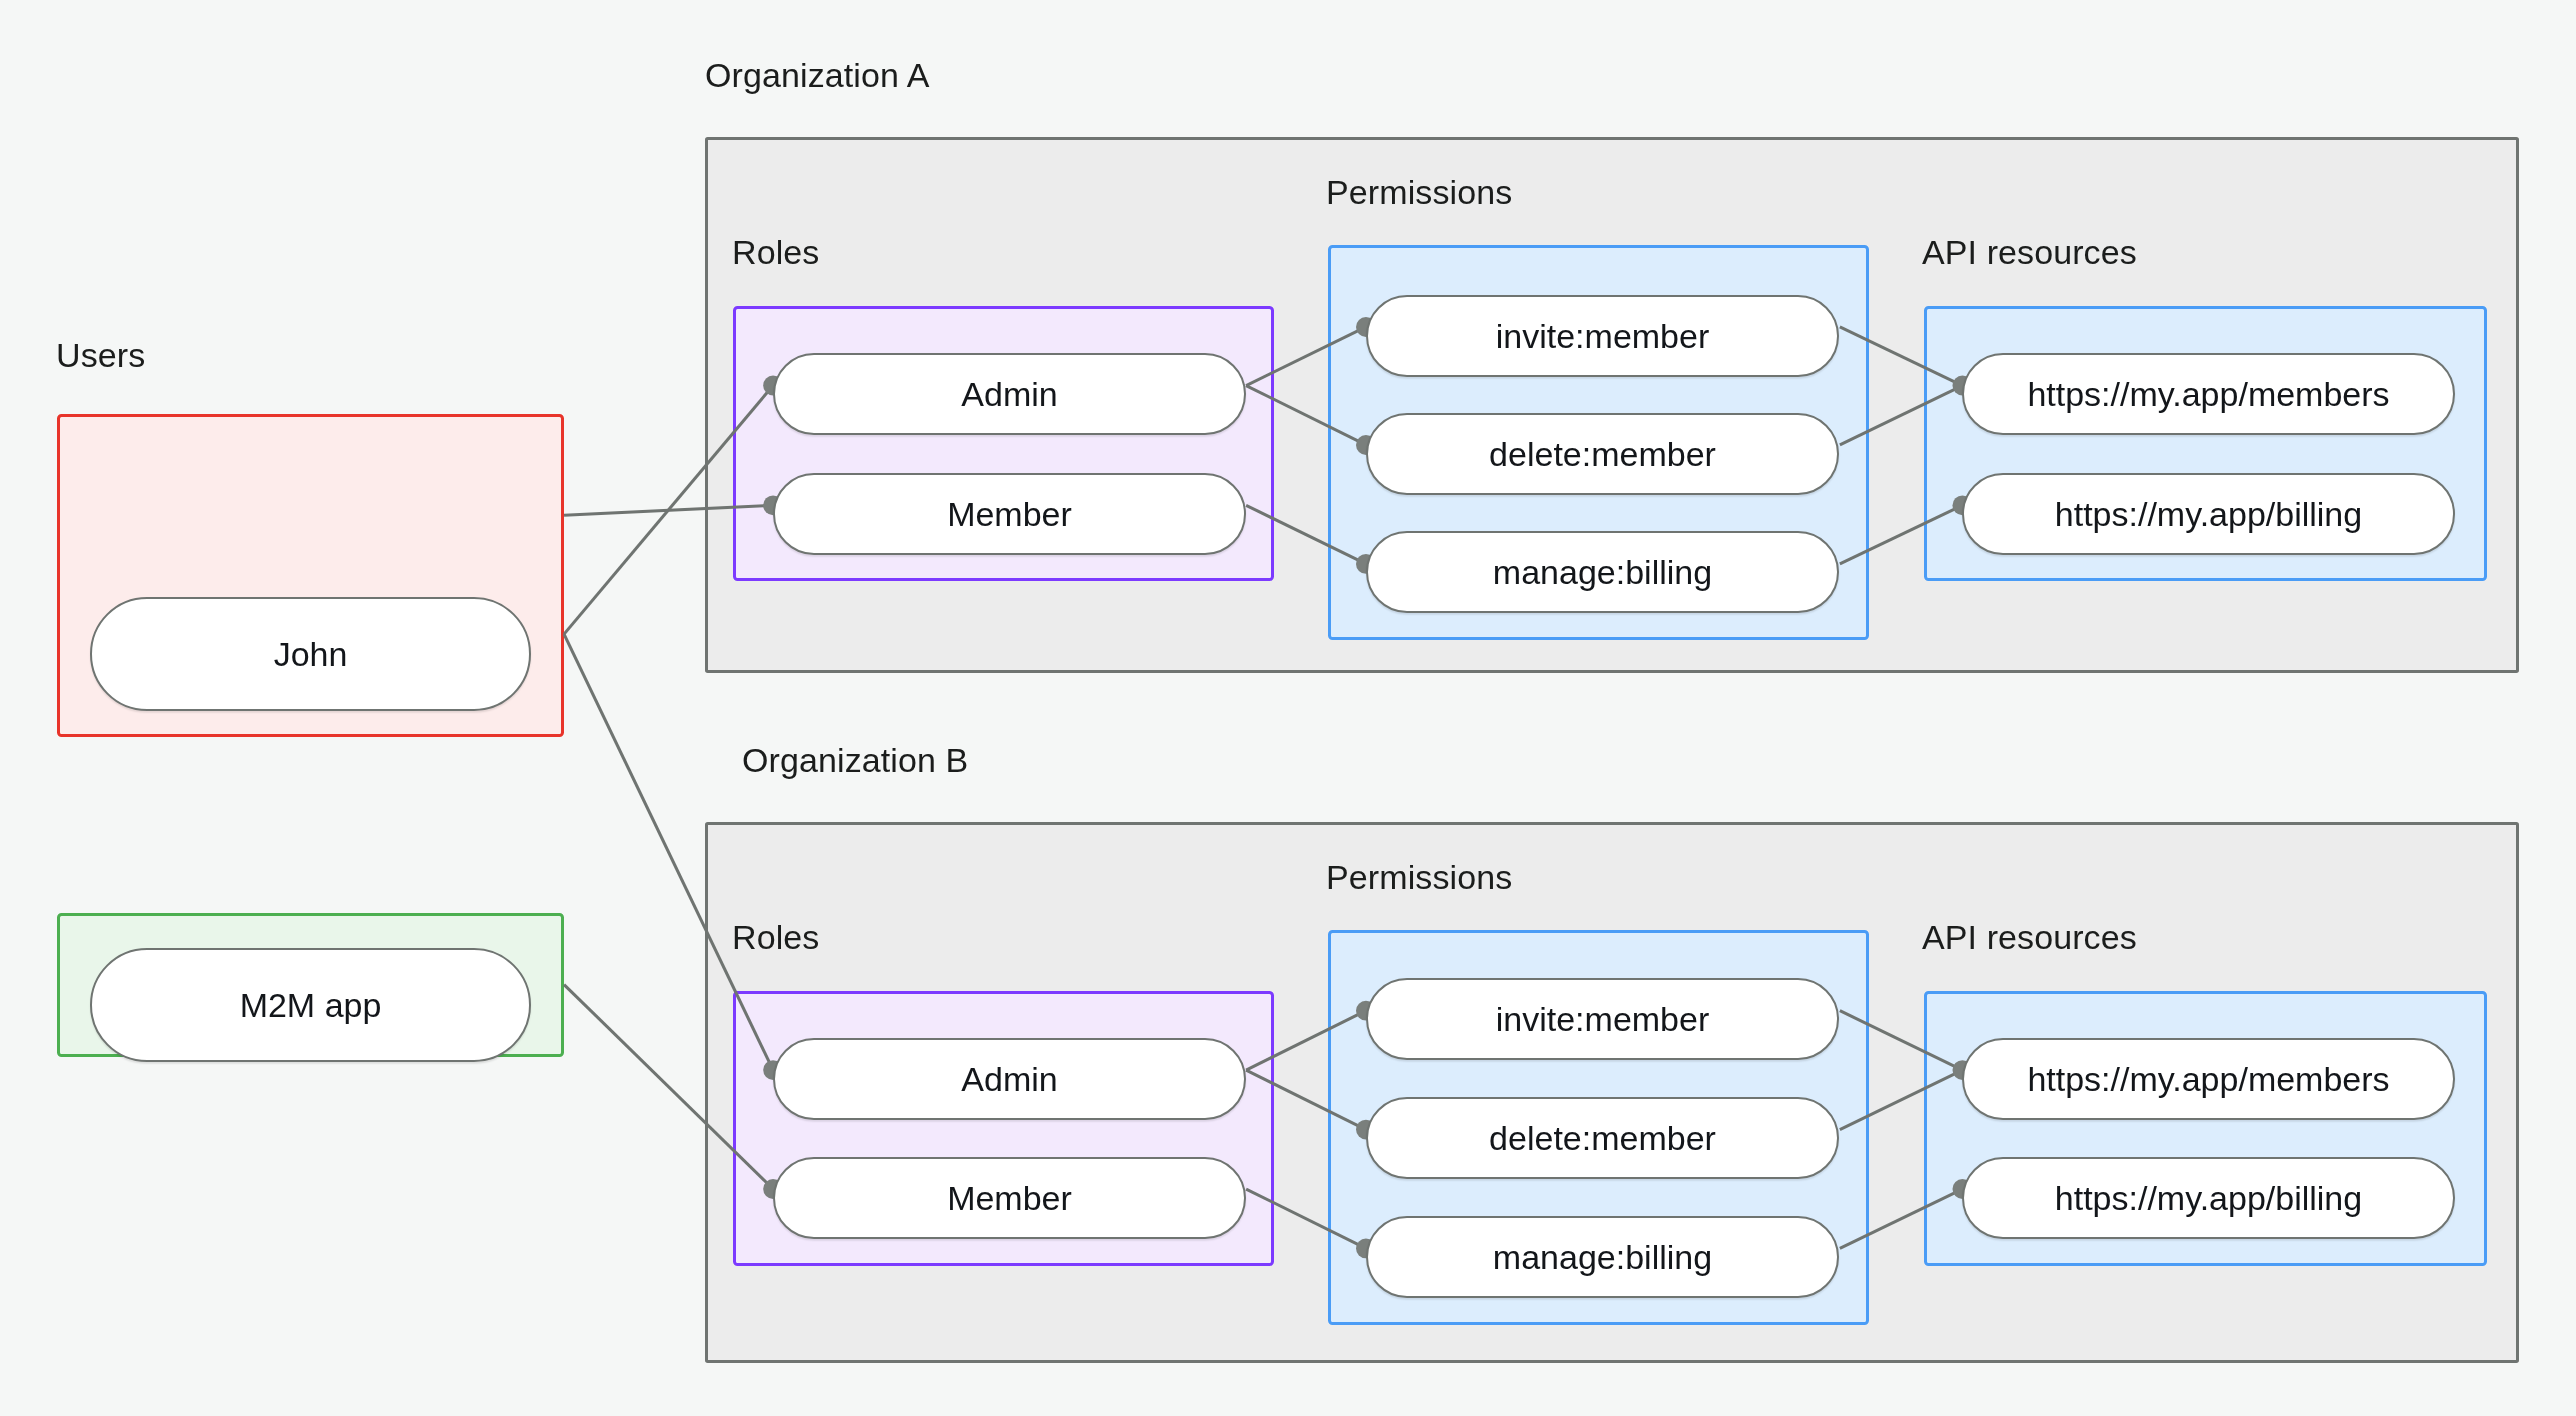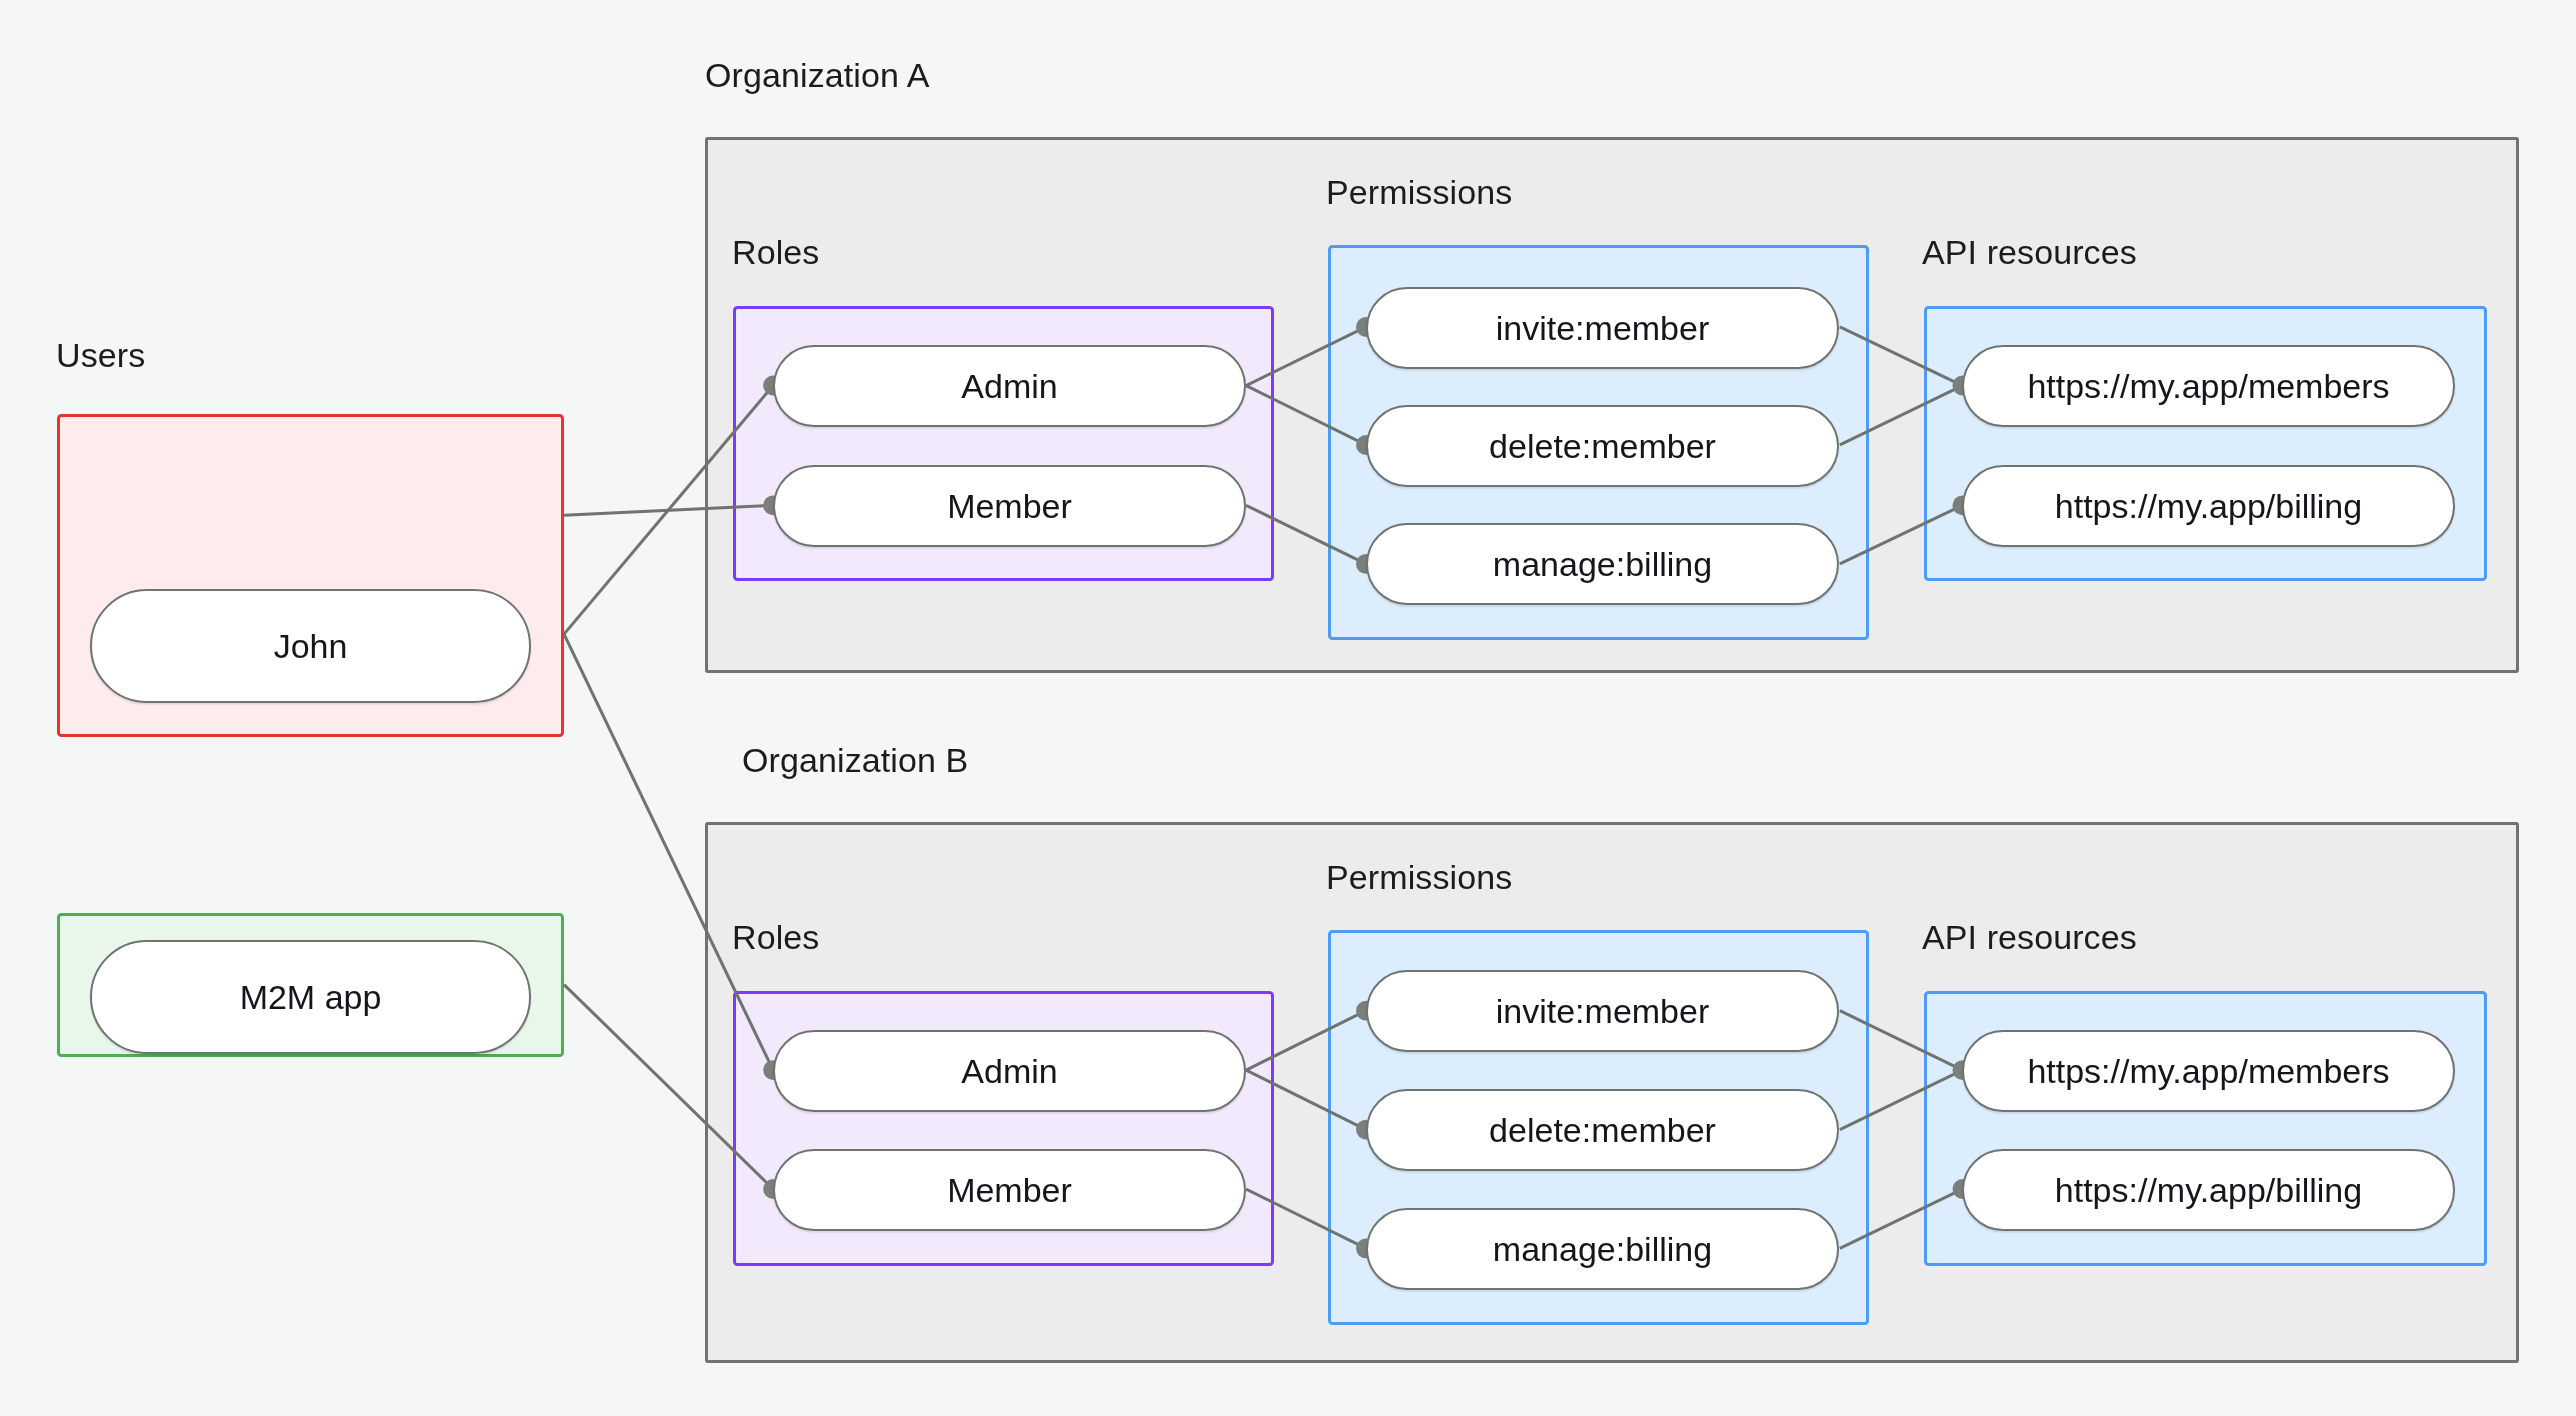--- a/index.html
+++ b/index.html
@@ -80,20 +80,21 @@
     border: 2.7px solid #6f7471;
     border-radius: 900px;
     display: flex;
     align-items: center;
     justify-content: center;
     font-size: 34px;
     color: #13161a;
     white-space: nowrap;
     z-index: 8;
     box-shadow: 0 1.8px 1.8px rgba(0,0,0,0.10);
+    margin-top: 8px;
   }
 </style>
 </head>
 <body>
 
 <div id="canvas">
 
   <svg class="layer edges" viewBox="0 0 2859 1572" preserveAspectRatio="none">
     <g stroke="#6f7471" stroke-width="3.4" fill="none">
 

